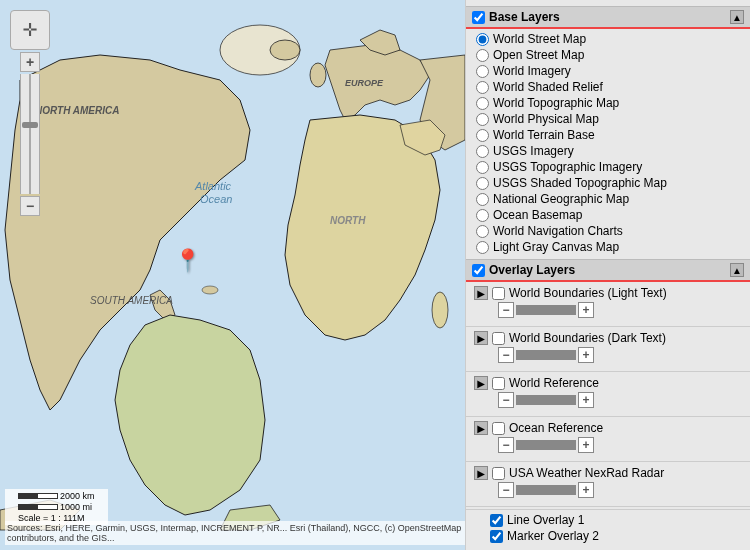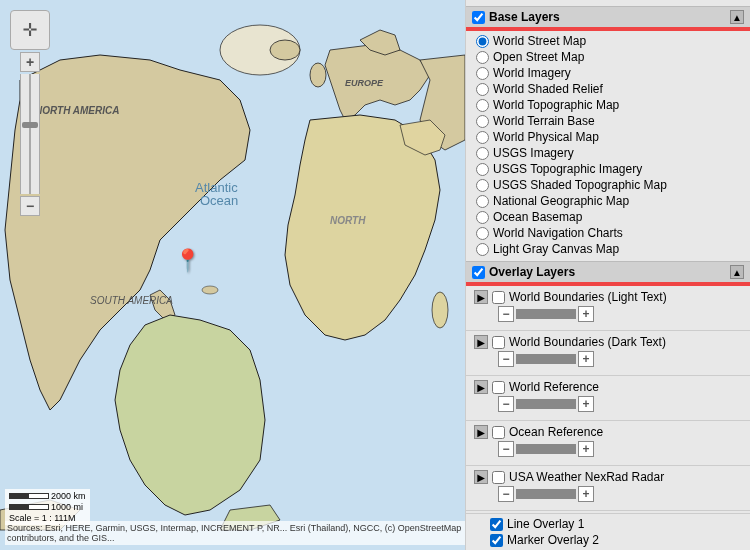--- a/index.html
+++ b/index.html
@@ -82,21 +82,21 @@
       background: #888;
       border-radius: 2px;
       top: 40%;
     }
 
     #scale-bar {
       position: absolute;
       bottom: 25px;
       left: 5px;
       background: rgba(255,255,255,0.8);
-      padding: 2px 4px;
+      padding: 2px 13px;
       font-size: 10px;
     }
 
     #attribution {
       position: absolute;
       bottom: 5px;
       left: 5px;
       right: 0;
       font-size: 9px;
       color: #333;
@@ -144,21 +144,21 @@
     }
 
     .section-header {
       display: flex;
       align-items: center;
       padding: 3px 6px;
       font-weight: bold;
       font-size: 12px;
       background: #d0d0d0;
       border-top: 1px solid #bbb;
-      border-bottom: 4px solid #ef4444;
+      border-bottom: 2px solid #ef4444;
       margin: 2px 0;
     }
 
     .section-header input[type="checkbox"] {
       margin-right: 4px;
     }
 
     .radio-item {
       display: flex;
       align-items: center;
@@ -267,21 +267,22 @@
       position: absolute;
       color: #666;
       font-size: 11px;
       font-style: italic;
       pointer-events: none;
     }
 
     .ocean-label {
       position: absolute;
       color: #5588aa;
-      font-size: 13px;
+      font-size: 11px;
+      font-style: italic;
       pointer-events: none;
     }
   </style>
 </head>
 <body>
 
 <div id="map-container">
   <svg id="map-svg" viewBox="0 0 465 510" xmlns="http://www.w3.org/2000/svg">
 
     <rect width="465" height="510" fill="#c8dff0"></rect>
@@ -379,26 +380,26 @@
         </div>
         <div class="radio-item">
           <input type="radio" name="base-layer" id="world-shaded" style="">
           <label for="world-shaded">World Shaded Relief</label>
         </div>
         <div class="radio-item">
           <input type="radio" name="base-layer" id="world-topo" style="">
           <label for="world-topo">World Topographic Map</label>
         </div>
         <div class="radio-item">
+          <input type="radio" name="base-layer" id="world-physical" style="">
+          <label for="world-physical">World Physical Map</label>
+        </div>
+        <div class="radio-item">
           <input type="radio" name="base-layer" id="world-terrain" style="">
           <label for="world-terrain">World Terrain Base</label>
-        </div>
-        <div class="radio-item">
-          <input type="radio" name="base-layer" id="world-physical" style="">
-          <label for="world-physical">World Physical Map</label>
         </div>
         <div class="radio-item">
           <input type="radio" name="base-layer" id="usgs-imagery" style="">
           <label for="usgs-imagery">USGS Imagery</label>
         </div>
         <div class="radio-item">
           <input type="radio" name="base-layer" id="usgs-topo-img" style="">
           <label for="usgs-topo-img">USGS Topographic Imagery</label>
         </div>
         <div class="radio-item">

